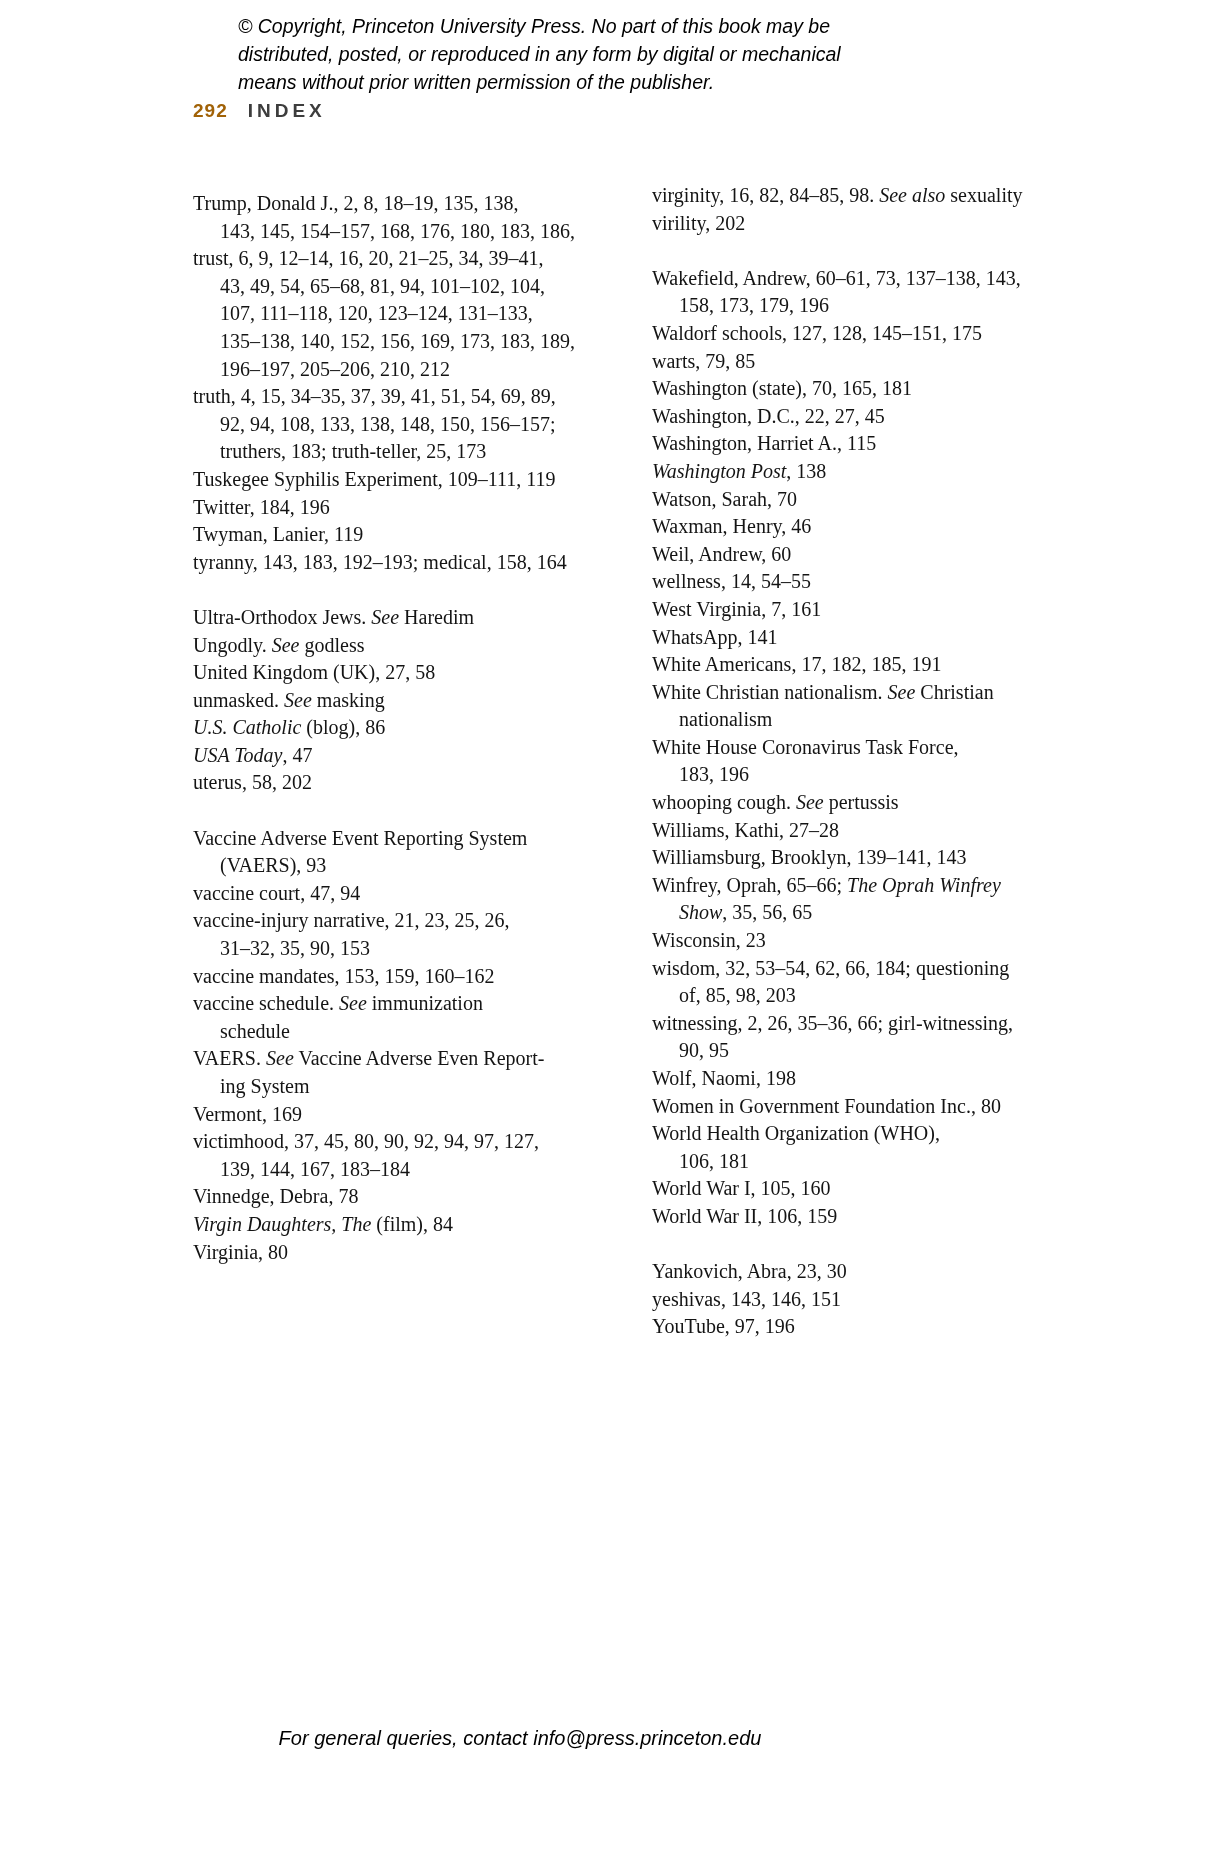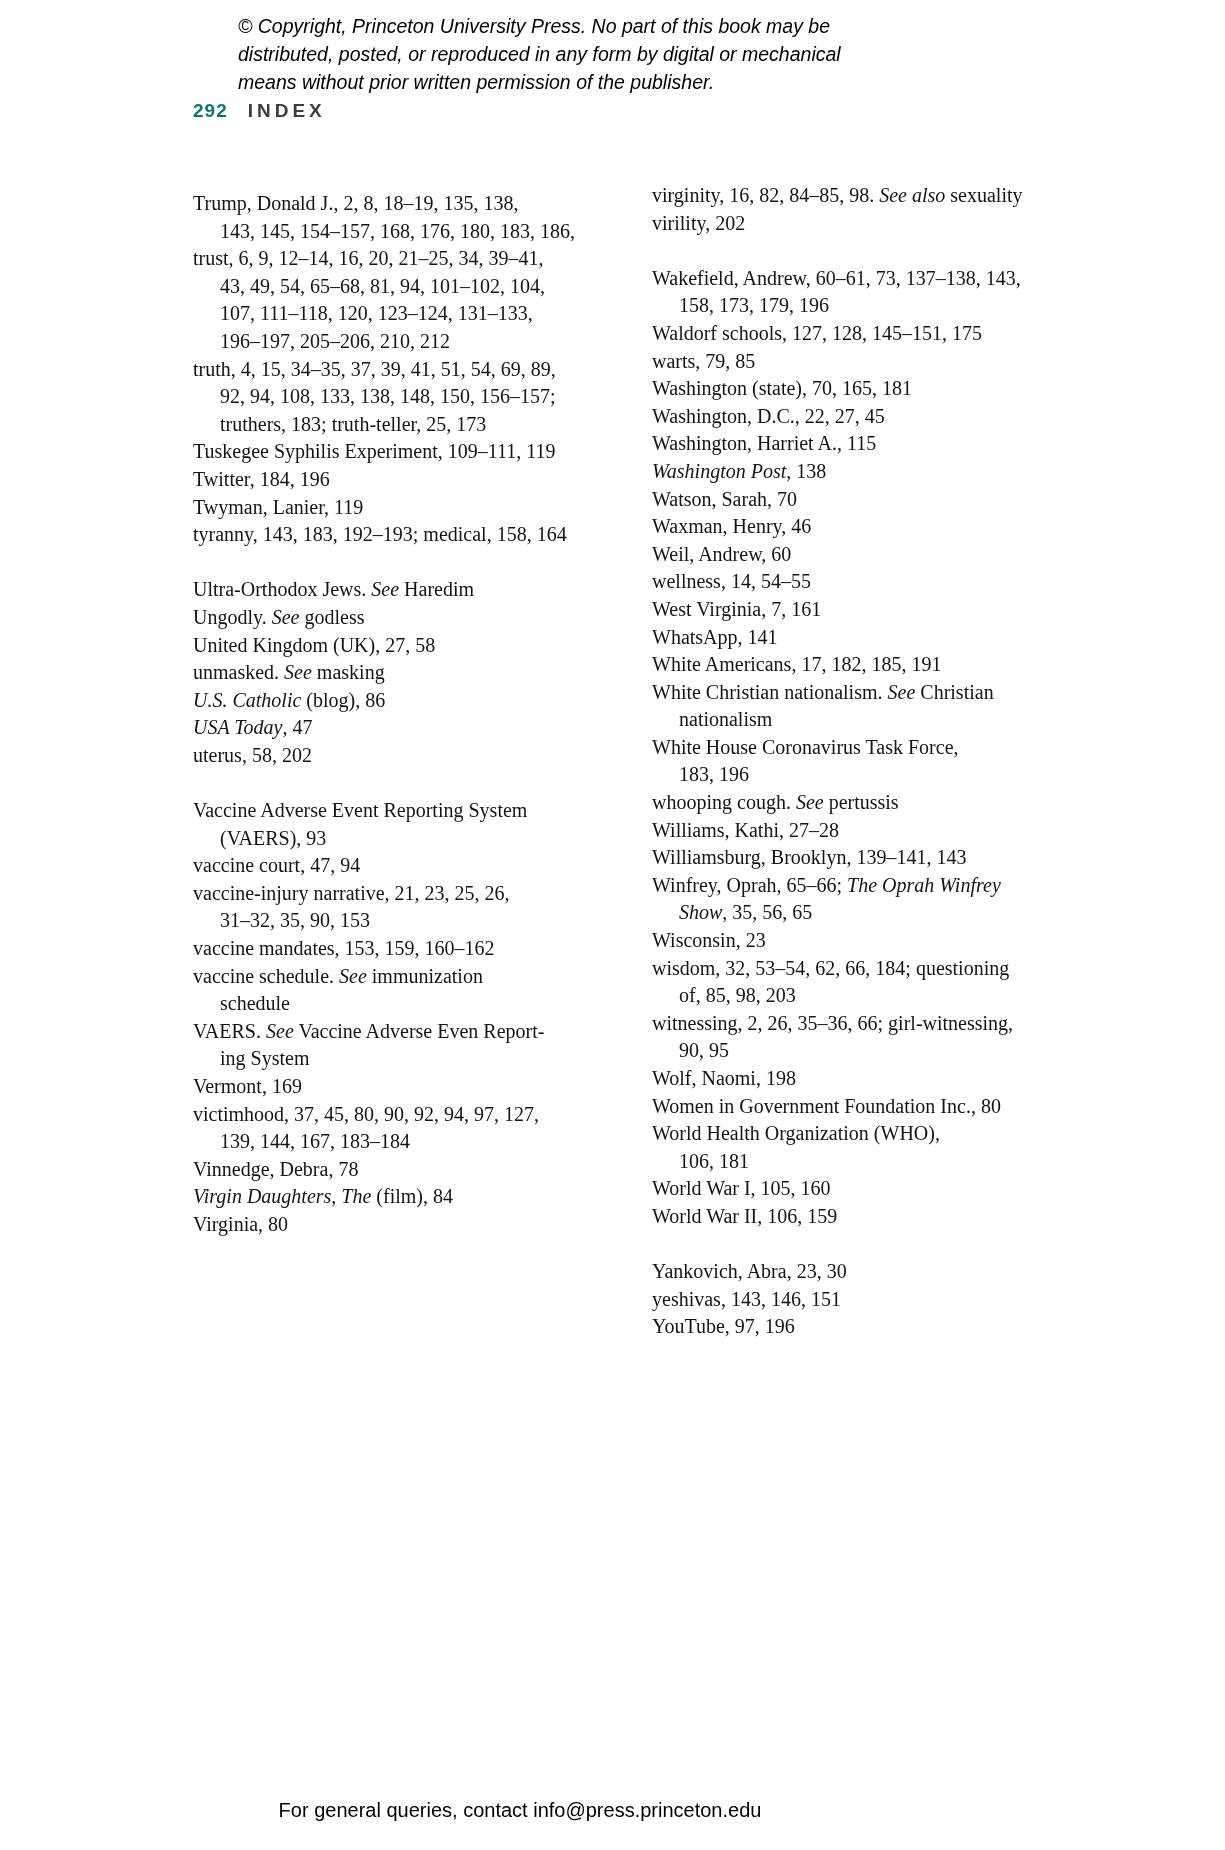--- a/index.html
+++ b/index.html
@@ -14,36 +14,36 @@
   .copyright{
     position:absolute;left:238px;top:12px;
     font-family:"Liberation Sans","DejaVu Sans",sans-serif;
     font-size:19.5px;line-height:28px;color:#000;font-style:italic;
   }
   .page-header{
     position:absolute;left:193px;top:100px;
     font-family:"Liberation Sans","DejaVu Sans",sans-serif;
     font-size:19px;
   }
-  .page-number{font-weight:700;color:#0f766e;letter-spacing:1px;}
+  .page-number{font-weight:700;color:#a16207;letter-spacing:1px;}
   .header-title{font-weight:700;color:#3d3d3d;letter-spacing:4px;margin-left:20px;}
   .col{
     position:absolute;top:182px;
     font-size:20px;line-height:27.6px;
   }
   #col-left{left:193px;width:470px;margin-top:8px;}
   #col-right{left:652px;width:480px;}
   .line{white-space:nowrap;height:27.6px;}
   .line.indent{padding-left:27px;}
   .gap{height:27.6px;}
   .it{font-style:italic;}
   .page-footer{
-    position:absolute;top:1799px;left:520px;transform:translateX(-50%);
+    position:absolute;top:1727px;left:520px;transform:translateX(-50%);
     font-family:"Liberation Sans","DejaVu Sans",sans-serif;
-    font-size:20px;color:#000;white-space:nowrap;
+    font-size:20px;color:#000;white-space:nowrap;font-style:italic;
   }
 </style>
 </head>
 <body>
 
 <div class="copyright">
   <div>© Copyright, Princeton University Press. No part of this book may be</div>
   <div>distributed, posted, or reproduced in any form by digital or mechanical</div>
   <div>means without prior written permission of the publisher.</div>
 </div>
@@ -51,20 +51,21 @@
 <div class="page-header">
   <span class="page-number">292</span><span class="header-title">INDEX</span>
 </div>
 
 <div class="col" id="col-left">
     <div class="line"><span>Trump, Donald J., 2, 8, 18–19, 135, 138,</span></div>
     <div class="line indent"><span>143, 145, 154–157, 168, 176, 180, 183, 186,</span></div>
     <div class="line"><span>trust, 6, 9, 12–14, 16, 20, 21–25, 34, 39–41,</span></div>
     <div class="line indent"><span>43, 49, 54, 65–68, 81, 94, 101–102, 104,</span></div>
     <div class="line indent"><span>107, 111–118, 120, 123–124, 131–133,</span></div>
+    <div class="line indent"><span>135–138, 140, 152, 156, 169, 173, 183, 189,</span></div>
     <div class="line indent"><span>196–197, 205–206, 210, 212</span></div>
     <div class="line"><span>truth, 4, 15, 34–35, 37, 39, 41, 51, 54, 69, 89,</span></div>
     <div class="line indent"><span>92, 94, 108, 133, 138, 148, 150, 156–157;</span></div>
     <div class="line indent"><span>truthers, 183; truth-teller, 25, 173</span></div>
     <div class="line"><span>Tuskegee Syphilis Experiment, 109–111, 119</span></div>
     <div class="line"><span>Twitter, 184, 196</span></div>
     <div class="line"><span>Twyman, Lanier, 119</span></div>
     <div class="line"><span>tyranny, 143, 183, 192–193; medical, 158, 164</span></div>
     <div class="gap"></div>
     <div class="line"><span>Ultra-Orthodox Jews. </span><span class="it">See</span><span> Haredim</span></div>

